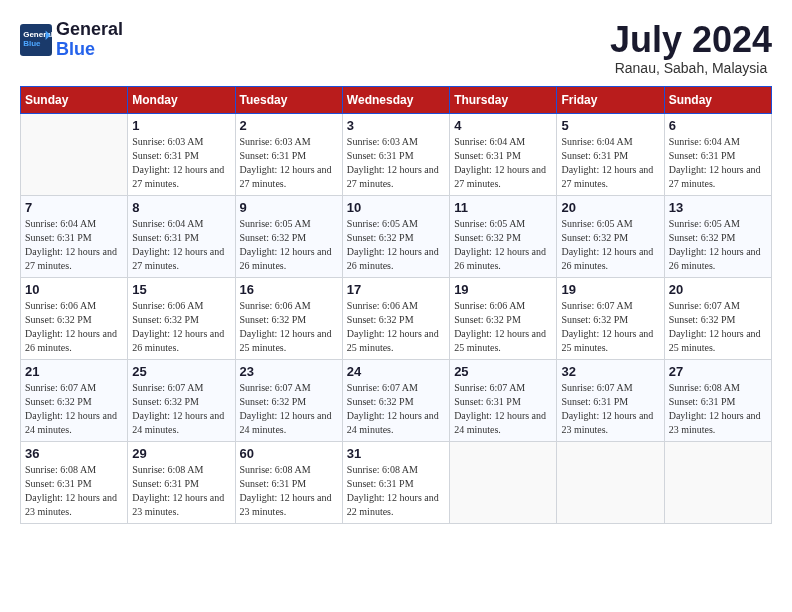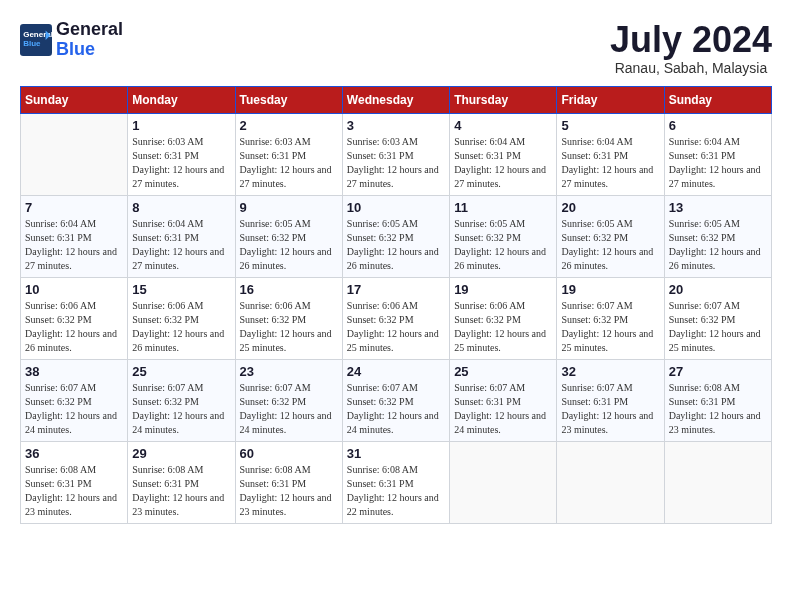--- a/index.html
+++ b/index.html
@@ -204,21 +204,21 @@
           <div class="day-num">19</div>
           <div class="day-info">Sunrise: 6:07 AM<br>Sunset: 6:32 PM<br>Daylight: 12 hours and 25 minutes.</div>
         </td>
         <td>
           <div class="day-num">20</div>
           <div class="day-info">Sunrise: 6:07 AM<br>Sunset: 6:32 PM<br>Daylight: 12 hours and 25 minutes.</div>
         </td>
       </tr>
       <tr>
         <td>
-          <div class="day-num">38</div>
+          <div class="day-num">21</div>
           <div class="day-info">Sunrise: 6:07 AM<br>Sunset: 6:32 PM<br>Daylight: 12 hours and 24 minutes.</div>
         </td>
         <td>
           <div class="day-num">25</div>
           <div class="day-info">Sunrise: 6:07 AM<br>Sunset: 6:32 PM<br>Daylight: 12 hours and 24 minutes.</div>
         </td>
         <td>
           <div class="day-num">23</div>
           <div class="day-info">Sunrise: 6:07 AM<br>Sunset: 6:32 PM<br>Daylight: 12 hours and 24 minutes.</div>
         </td>

